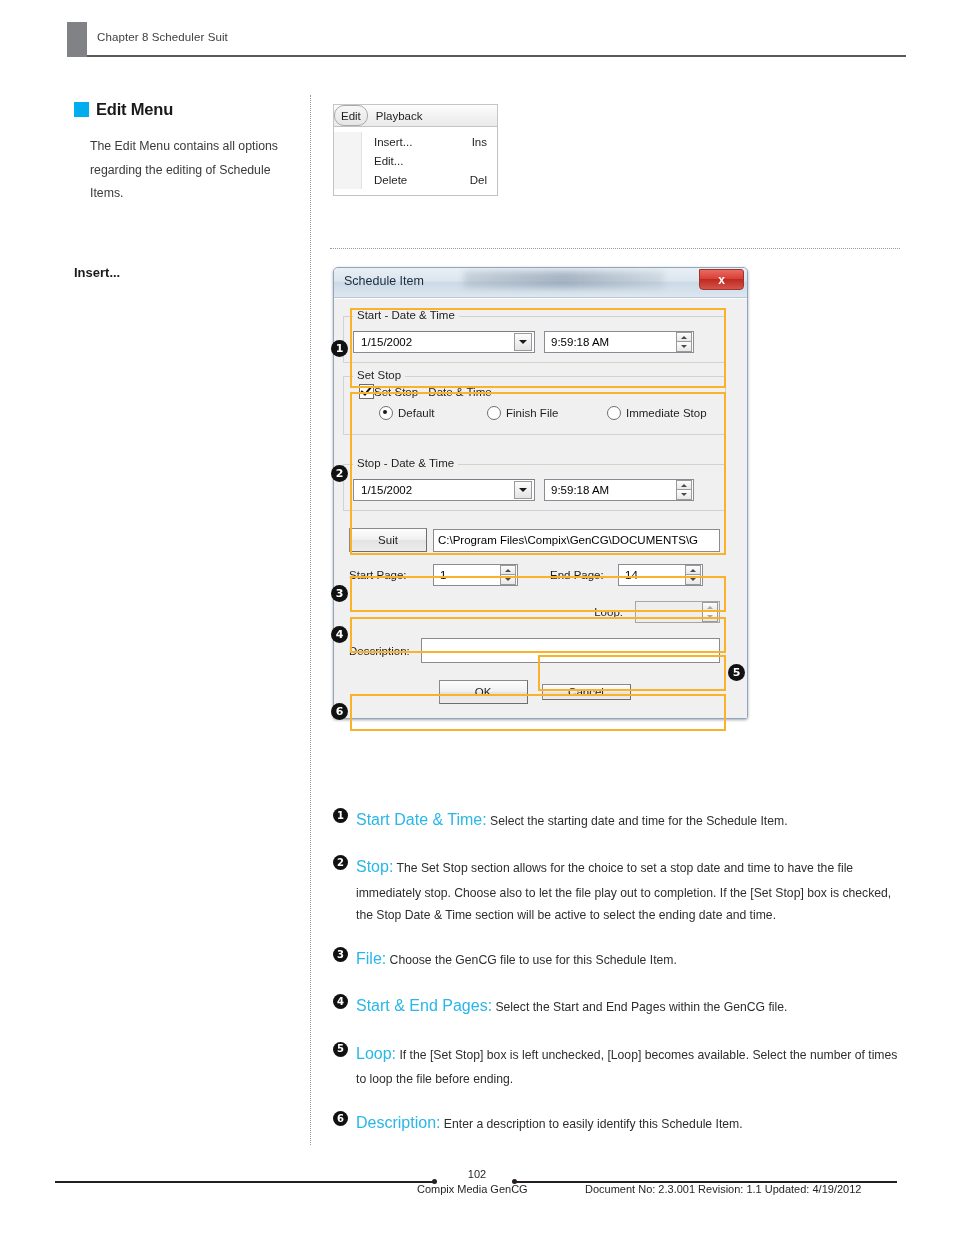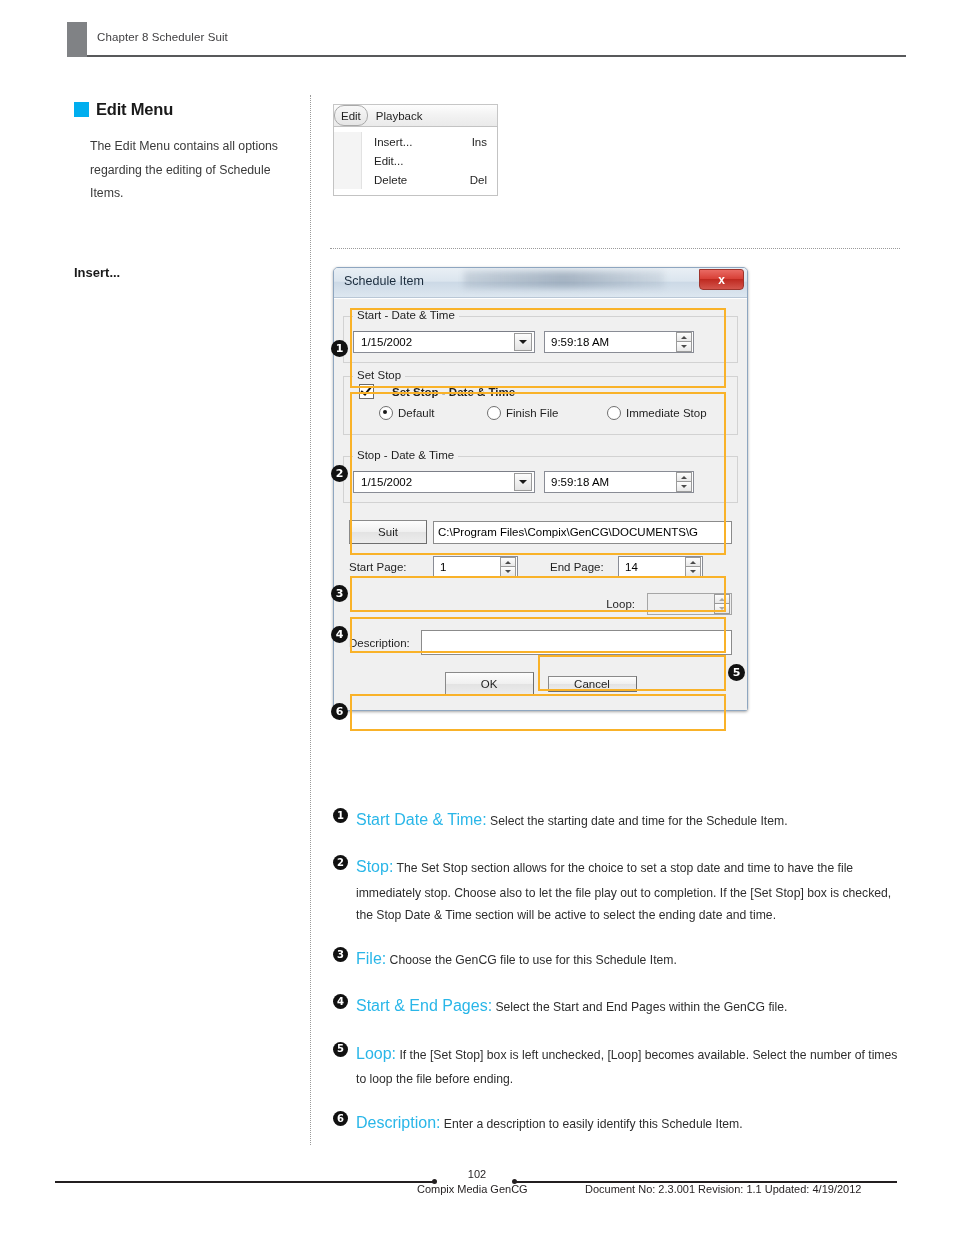--- a/index.html
+++ b/index.html
@@ -200,21 +200,21 @@
     align-items: center;
     justify-content: center;
     color: #fff;
     font-size: 12px;
     font-weight: bold;
     z-index: 3;
     box-sizing: border-box;
   }
   .dlg-body {
     background: #f0f0f0;
-    padding: 8px 9px 10px 9px;
+    padding: 8px 21px 10px 9px;
     border-top: 1px solid #ffffff;
   }
 
   
   .grp {
     border: 1px solid #d2d2d2;
     border-top: none;
     position: relative;
     padding: 6px 9px 9px 9px;
     margin-top: 7px;
@@ -308,21 +308,21 @@
     flex: 1 1 50%;
     background: linear-gradient(to bottom, #fdfdfd, #e8e8e8);
     border: 1px solid #9a9a9a;
     box-sizing: border-box;
     display: flex;
     align-items: center;
     justify-content: center;
   }
   .spinner > div + div { border-top: none; }
 
-  .cb-row { display: flex; align-items: center; gap: 18px; margin: 2px 0 0 6px; font-weight: bold; }
+  .cb-row { display: flex; align-items: center; gap: 0; margin: 2px 0 0 6px; }
   .checkbox {
     width: 13px; height: 13px;
     background: #fff;
     border: 1px solid #6b6b6b;
     position: relative;
     flex: 0 0 auto;
   }
   .checkbox.checked::after {
     content: "";
     position: absolute;
@@ -579,21 +579,21 @@
           <span class="radio"></span>
           <span class="lbl">Finish File</span>
         </span>
         <span class="radio-item">
           <span class="radio"></span>
           <span class="lbl">Immediate Stop</span>
         </span>
       </div>
     </div>
 
-    <div class="grp" style="margin-top:21px;">
+    <div class="grp" style="margin-top:29px;">
       <span class="grp-label">Stop - Date &amp; Time</span>
       <div class="row" style="margin-top:9px; gap:9px;">
         <div class="combo" style="width:182px;">
           <span class="val">1/15/2002</span>
           <span class="arrow-btn">
               <span class="tri-down"></span>
             </span>
         </div>
         <div class="spinfield" style="width:150px;">
           <span class="val">9:59:18 AM</span>

